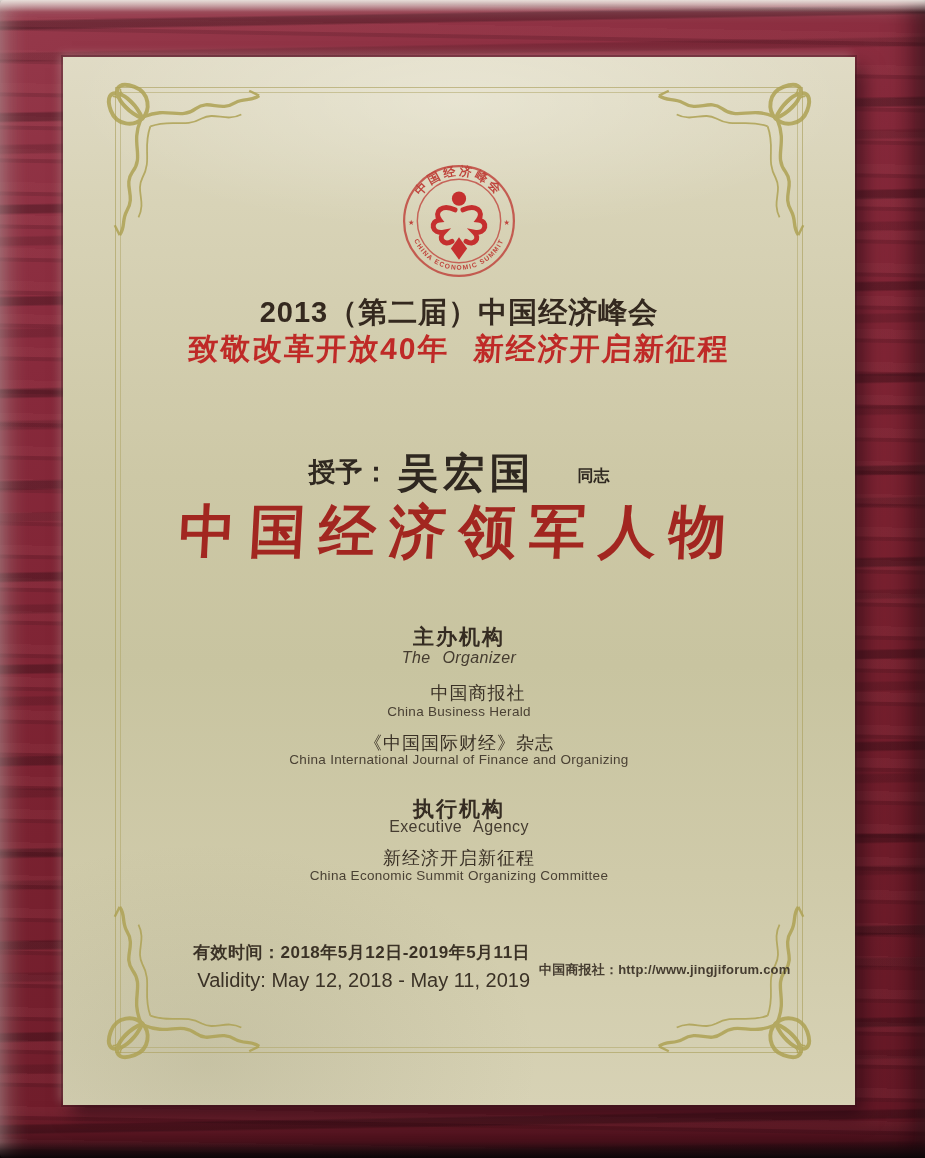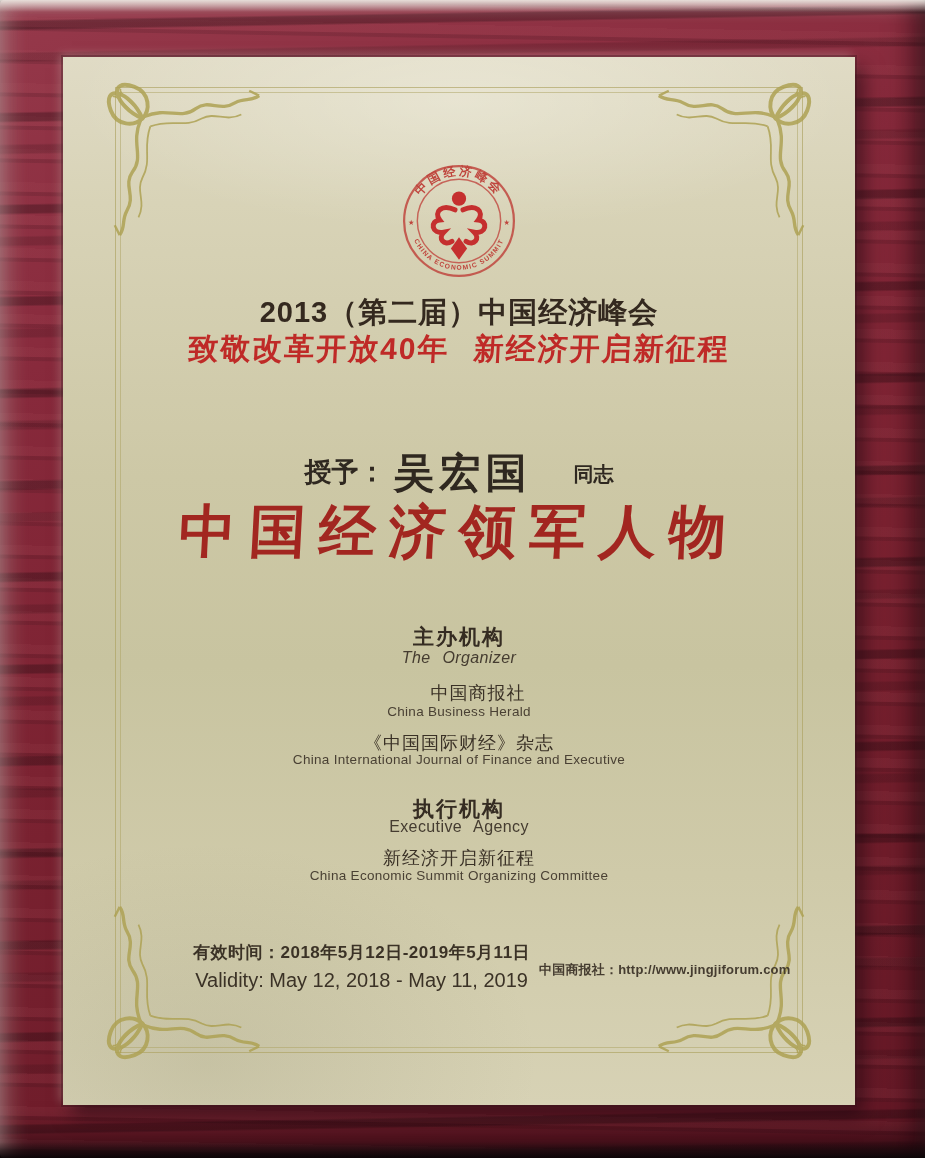--- a/index.html
+++ b/index.html
@@ -56,38 +56,38 @@
   .logo{top:103px;}
   .logo svg{width:122px;height:122px;}
 
   .heading{top:236px;font-size:29px;font-weight:700;color:#34291f;letter-spacing:1px;}
   .slogan{top:272px;font-size:30px;font-weight:700;color:#bf2a27;
     letter-spacing:2px;word-spacing:14px;transform:skewX(-3deg);}
 
   .award{top:389px;color:#2f2820;}
   .award .prefix{font-size:27px;font-weight:700;vertical-align:6px;}
   .award .name{font-size:41px;font-weight:600;letter-spacing:5px;margin:0 10px 0 8px;}
-  .award .suffix{font-size:20px;font-weight:700;vertical-align:6px;margin-left:32px;}
+  .award .suffix{font-size:16px;font-weight:700;vertical-align:6px;margin-left:32px;}
 
   .title{top:437px;font-size:57px;font-weight:700;color:#a22620;
     font-family:"Liberation Serif","DejaVu Serif",serif;
     letter-spacing:13px;transform:skewX(-3deg);}
 
   .sec-cn{font-size:21px;font-weight:700;color:#352c22;letter-spacing:2px;}
   .sec-en{font-size:16px;color:#453c30;word-spacing:7px;letter-spacing:.4px;}
   .item-cn{font-size:18px;font-weight:500;color:#3a3126;letter-spacing:1px;}
   .item-en{font-size:13.5px;color:#4a4134;letter-spacing:.3px;}
 
   .org-cn{top:566px;} .org-en{top:592px;font-style:italic;}
   .org0-cn{top:624px;padding-left:38px;} .org0-en{top:647px;}
   .org1-cn{top:674px;} .org1-en{top:695px;}
   .exec-cn{top:738px;} .exec-en{top:761px;}
   .exec0-cn{top:789px;} .exec0-en{top:811px;}
 
-  .validity{position:absolute;left:130px;top:884px;text-align:center;color:#3b3226;}
+  .validity{position:absolute;left:130px;top:884px;text-align:right;color:#3b3226;}
   .validity .v-cn{font-size:17px;font-weight:600;letter-spacing:.5px;}
   .validity .v-en{font-size:20px;font-weight:500;margin-top:5px;}
   .website{position:absolute;left:476px;top:904px;font-size:13px;font-weight:600;
     color:#453c30;letter-spacing:.2px;}
 </style>
 </head>
 <body>
 
 <div class="stage">
   <div class="frame">
@@ -181,21 +181,21 @@
       <span class="prefix">授予：</span><span class="name">吴宏国</span><span class="suffix">同志</span>
     </div>
 
     <div class="blk title">中国经济领军人物</div>
 
     <div class="blk sec-cn org-cn">主办机构</div>
     <div class="blk sec-en org-en">The Organizer</div>
     <div class="blk item-cn org0-cn">中国商报社</div>
     <div class="blk item-en org0-en">China Business Herald</div>
     <div class="blk item-cn org1-cn">《中国国际财经》杂志</div>
-    <div class="blk item-en org1-en">China International Journal of Finance and Executive</div>
+    <div class="blk item-en org1-en">China International Journal of Finance and Organizing</div>
 
     <div class="blk sec-cn exec-cn">执行机构</div>
     <div class="blk sec-en exec-en">Executive Agency</div>
     <div class="blk item-cn exec0-cn">新经济开启新征程</div>
     <div class="blk item-en exec0-en">China Economic Summit Organizing Committee</div>
 
     <div class="validity">
       <div class="v-cn">有效时间：2018年5月12日-2019年5月11日</div>
       <div class="v-en">Validity: May 12, 2018 - May 11, 2019</div>
     </div>

